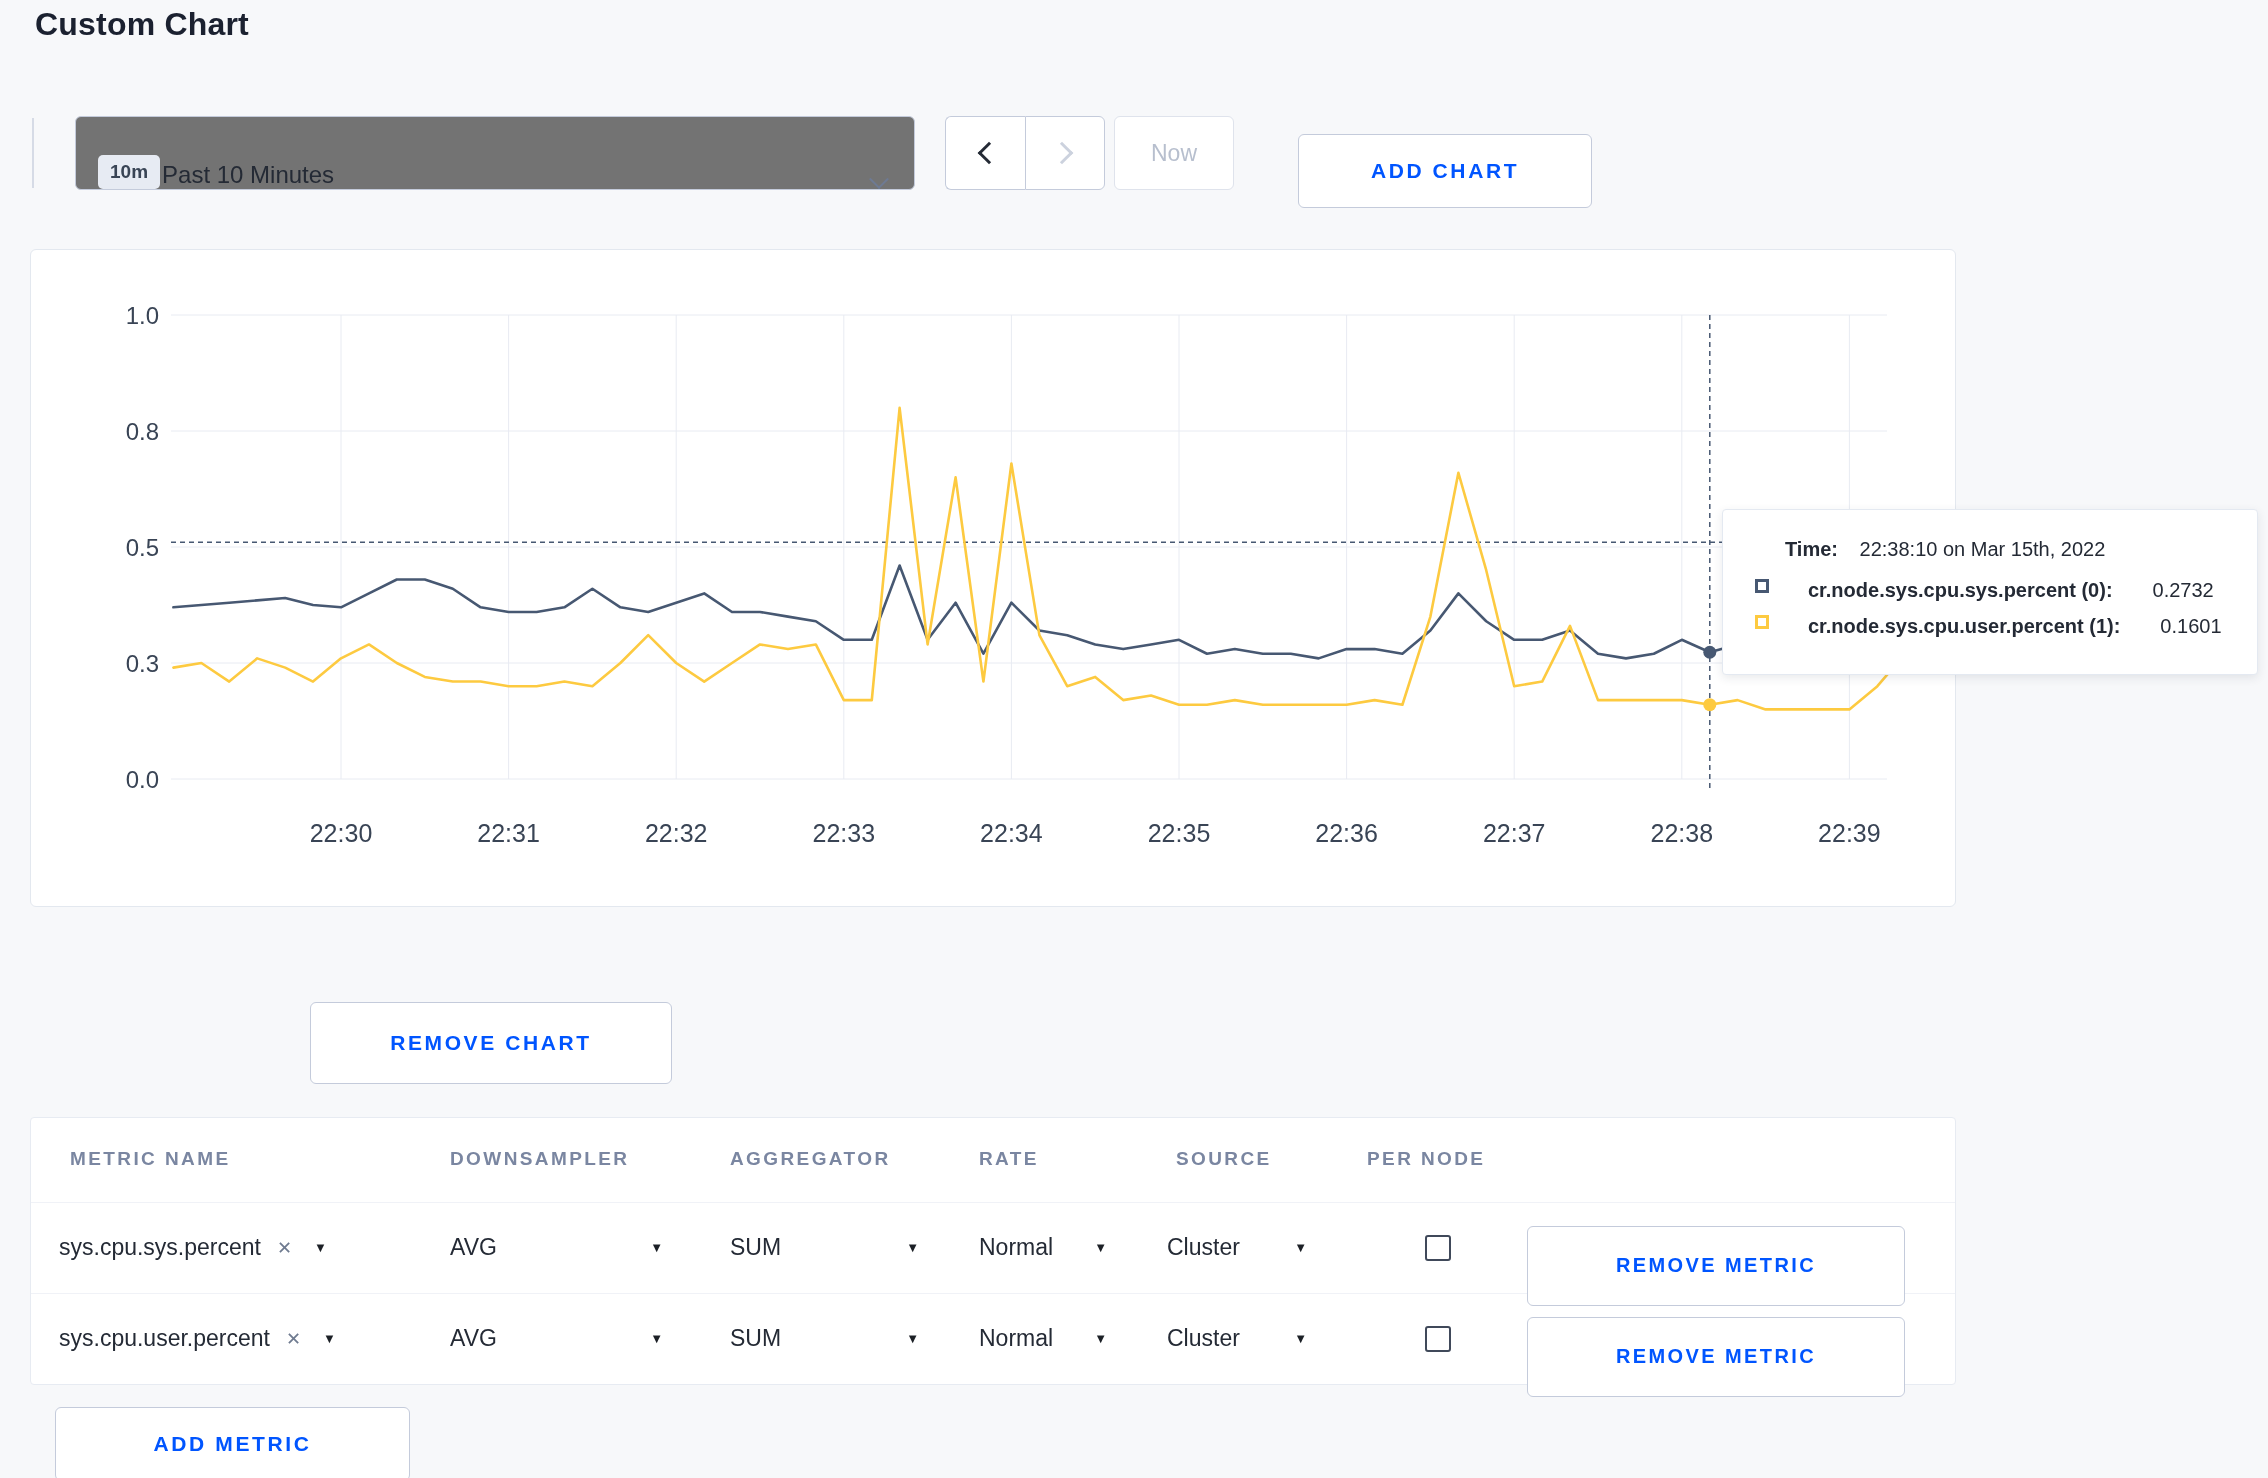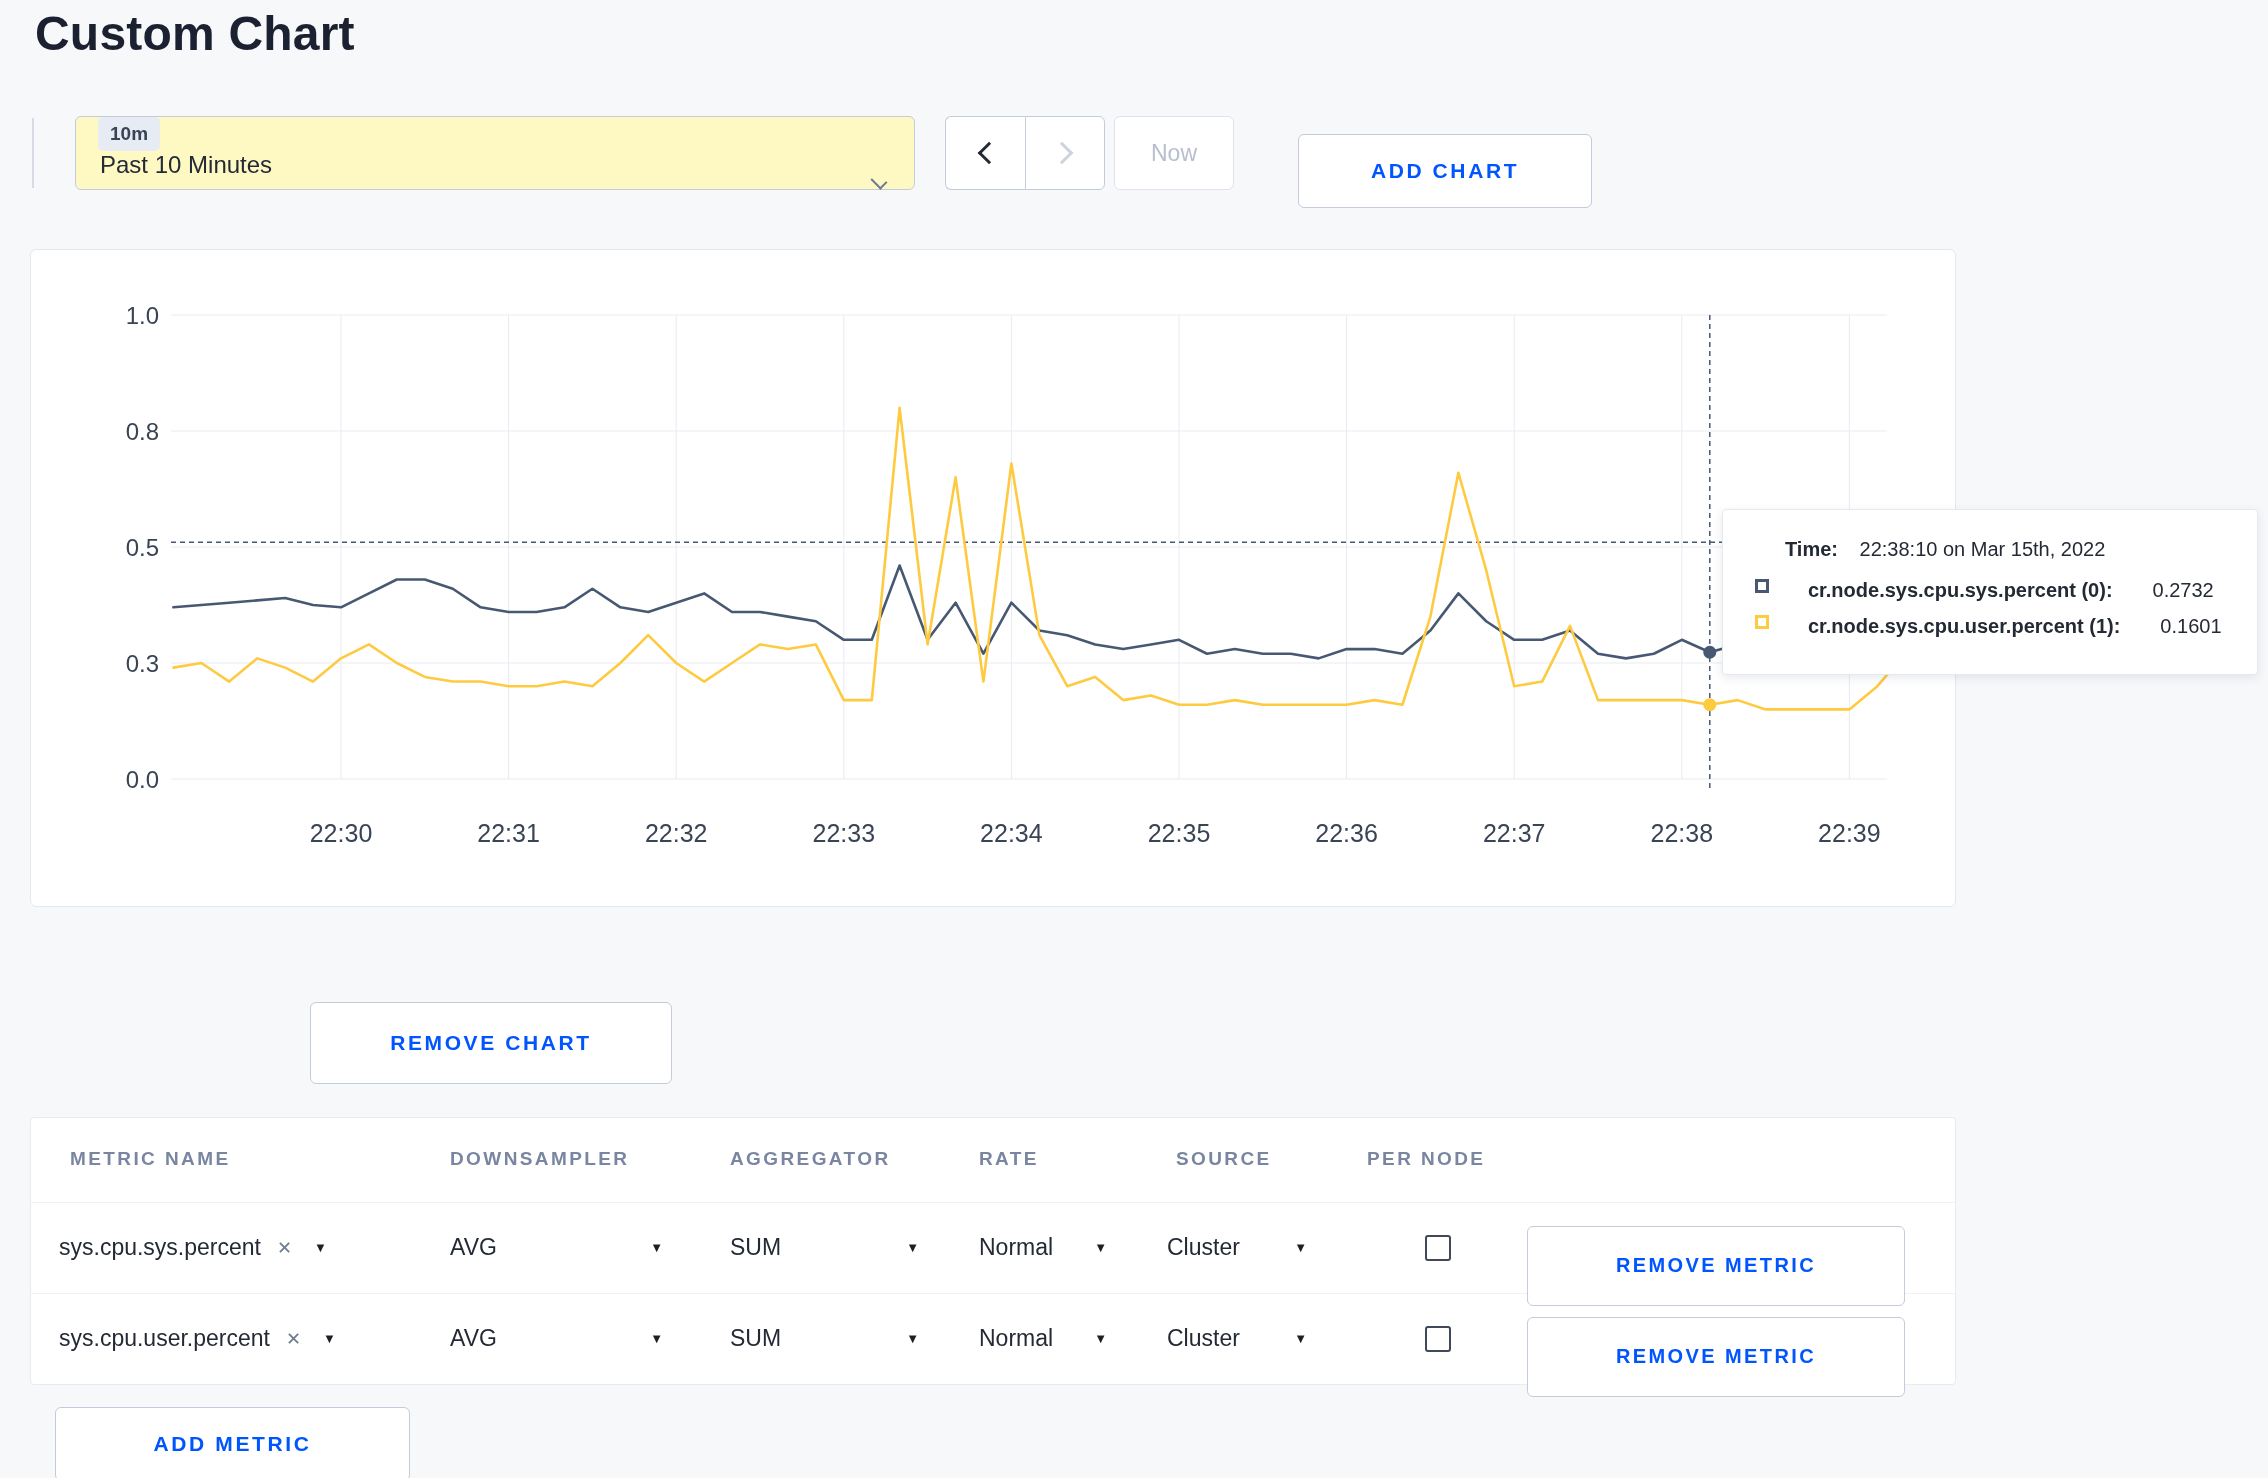--- a/index.html
+++ b/index.html
@@ -1,24 +1,24 @@
 <!DOCTYPE html>
 <html><head>
 <meta charset="utf-8">
 <style>
   * { box-sizing: border-box; }
   body { margin:0; background:#f7f8fa; font-family:"Liberation Sans", sans-serif; color:#242a35; }
   .stage { position:relative; width:2268px; height:1478px; background:#f7f8fa; overflow:hidden; }
 
-  .page-title { position:absolute; left:35px; top:6px; margin:0; font-size:48px; font-weight:700; color:#1b2130; letter-spacing:0.2px; }
+  .page-title { position:absolute; left:35px; top:6px; margin:0; font-size:32px; font-weight:700; color:#1b2130; letter-spacing:0.2px; }
 
   
   .toolbar-divider { position:absolute; left:32px; top:118px; width:2px; height:70px; background:#d6dbe6; }
-  .time-select { position:absolute; left:75px; top:116px; width:840px; height:74px; background:#fef9c3;
-      border:1px solid #c4cbdb; border-radius:6px; display:flex; align-items:flex-start; padding:0 28px 0 22px; cursor:pointer;flex-direction:column; }
+  .time-select { position:absolute; left:75px; top:116px; width:840px; height:74px; background:#737373;
+      border:1px solid #c4cbdb; border-radius:6px; display:flex; align-items:flex-end; padding:0 28px 0 22px; cursor:pointer; }
   .time-badge { background:#e7ebf3; color:#394455; font-size:19px; font-weight:700; border-radius:5px; padding:6px 12px; }
   .time-label { font-size:24px; margin-left:2px; color:#242a35; }
   .time-select .chev-down { margin-left:auto; }
 
   .chev { display:inline-block; }
   .chev-down { width:14px; height:14px; border-right:2px solid #6e7a93; border-bottom:2px solid #6e7a93; transform:rotate(45deg) translate(-2px,-2px); }
   .chev-down.small { width:10px; height:10px; }
   .chev-left  { width:16px; height:16px; border-left:3px solid #242a35; border-top:3px solid #242a35; transform:rotate(-45deg); margin-left:6px; }
   .chev-right { width:16px; height:16px; border-right:3px solid #ccd2de; border-top:3px solid #ccd2de; transform:rotate(45deg); margin-right:6px; }
 

